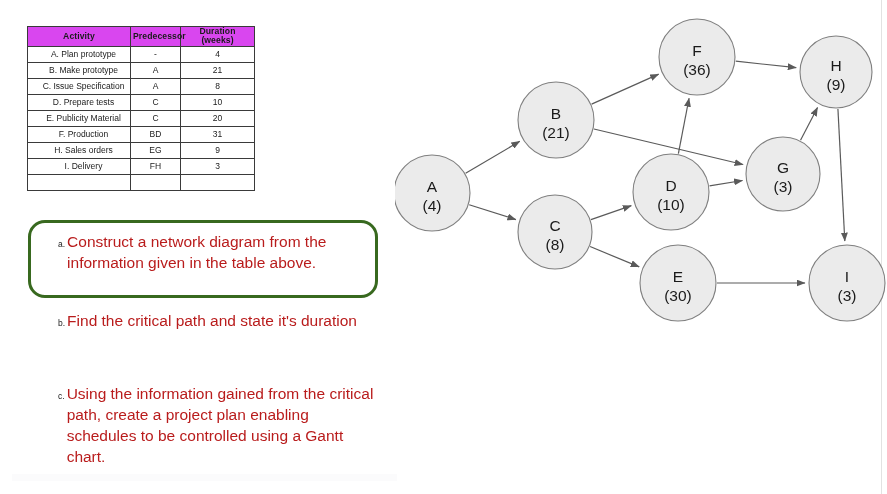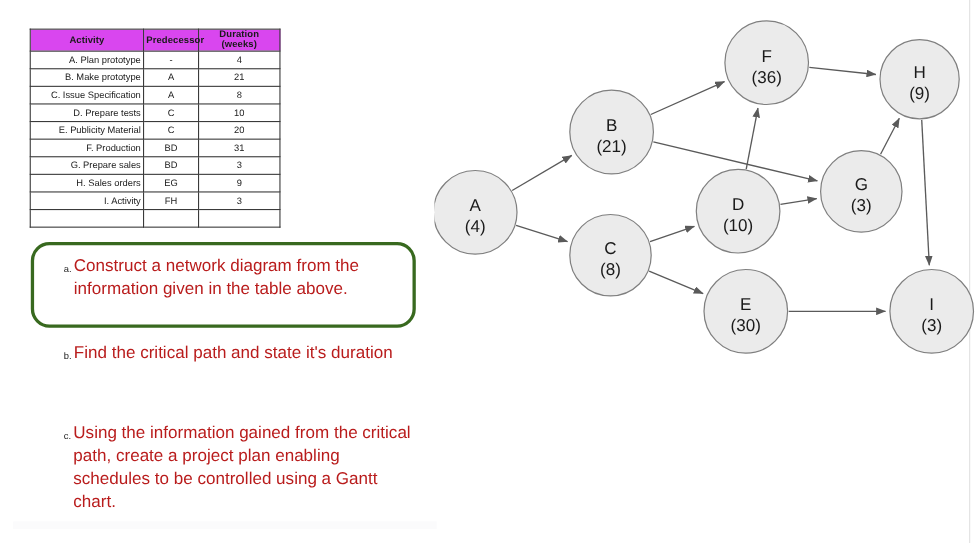--- a/index.html
+++ b/index.html
@@ -58,21 +58,21 @@
     font-family: "Liberation Sans", sans-serif;
   }
   table.activity-table th {
     background: #d946ef;
     font-weight: bold;
     text-align: center;
     font-size: 8.6px;
     letter-spacing: 0.1px;
   }
   table.activity-table td.activity-cell {
-    text-align: right;
+    text-align: center;
     padding-left: 11px;
   }
   table.activity-table td.center-cell {
     text-align: center;
   }
   col.col-activity { width: 103px; }
   col.col-pred     { width: 50px; }
   col.col-dur      { width: 74px; }
   tr.empty-row td { height: 15px; }
 
@@ -186,31 +186,26 @@
           <td class="activity-cell">E. Publicity Material</td>
           <td class="center-cell">C</td>
           <td class="center-cell">20</td>
         </tr>
         <tr>
           <td class="activity-cell">F. Production</td>
           <td class="center-cell">BD</td>
           <td class="center-cell">31</td>
         </tr>
         <tr>
-          <td class="activity-cell">G. Prepare sales</td>
-          <td class="center-cell">BD</td>
-          <td class="center-cell">3</td>
-        </tr>
-        <tr>
           <td class="activity-cell">H. Sales orders</td>
           <td class="center-cell">EG</td>
           <td class="center-cell">9</td>
         </tr>
         <tr>
-          <td class="activity-cell">I. Activity</td>
+          <td class="activity-cell">I. Delivery</td>
           <td class="center-cell">FH</td>
           <td class="center-cell">3</td>
         </tr>
         <tr class="empty-row">
           <td class="activity-cell"></td>
           <td class="center-cell"></td>
           <td class="center-cell"></td>
         </tr>
       </tbody>
   </table>

